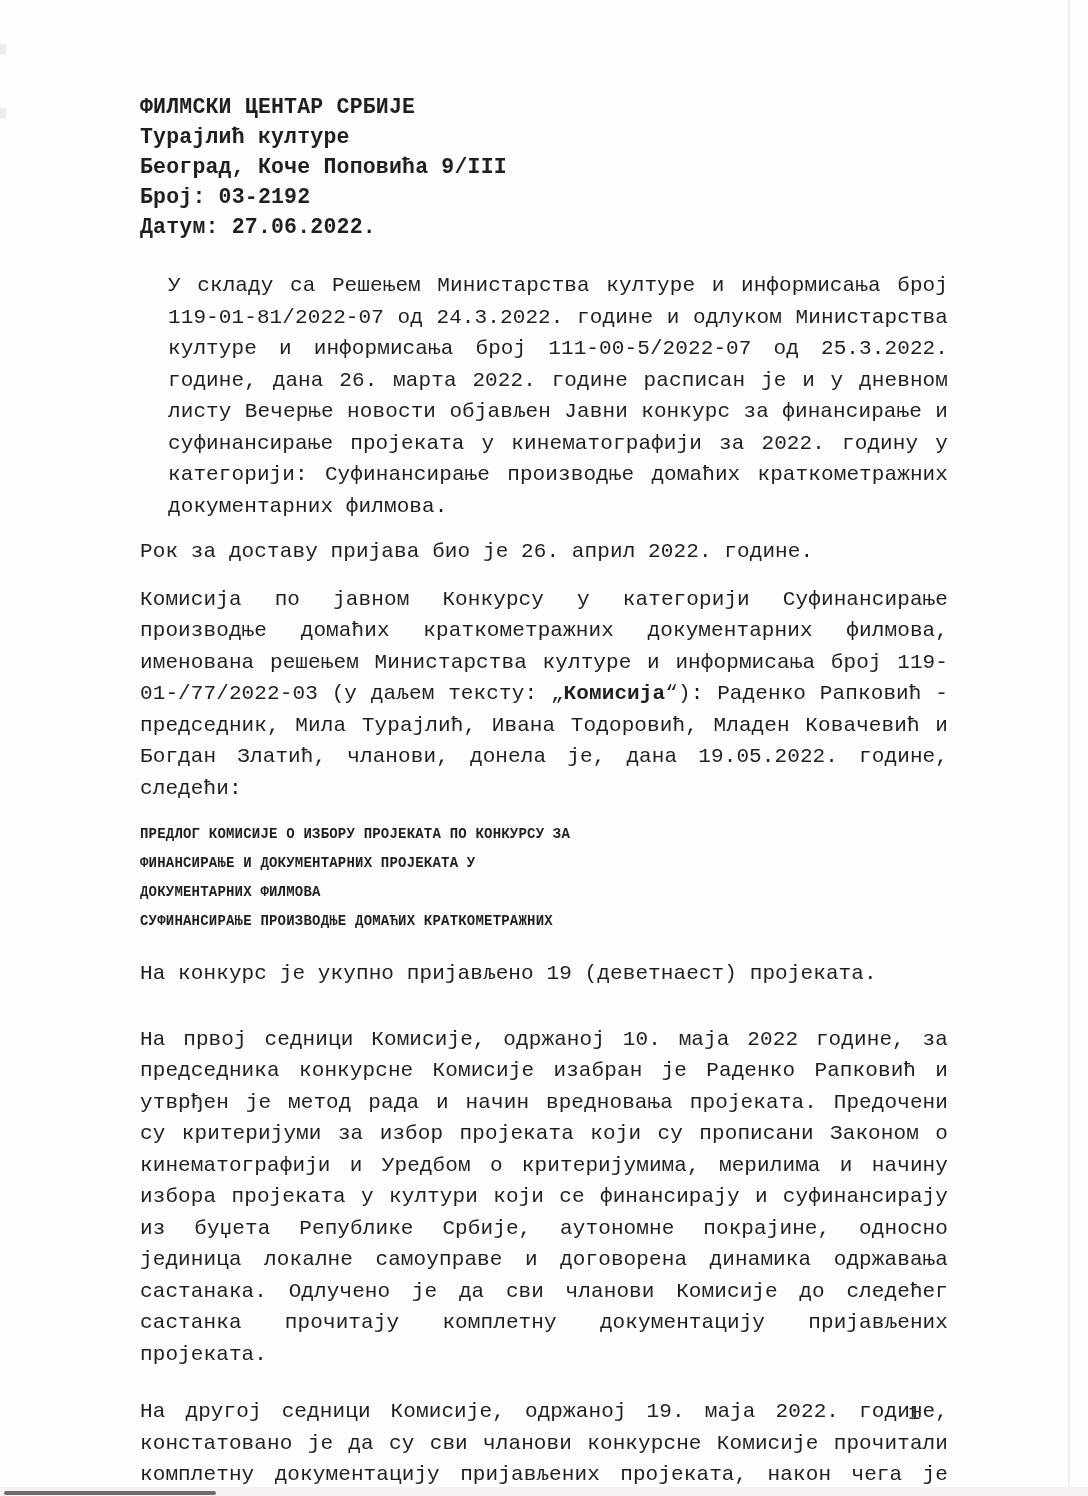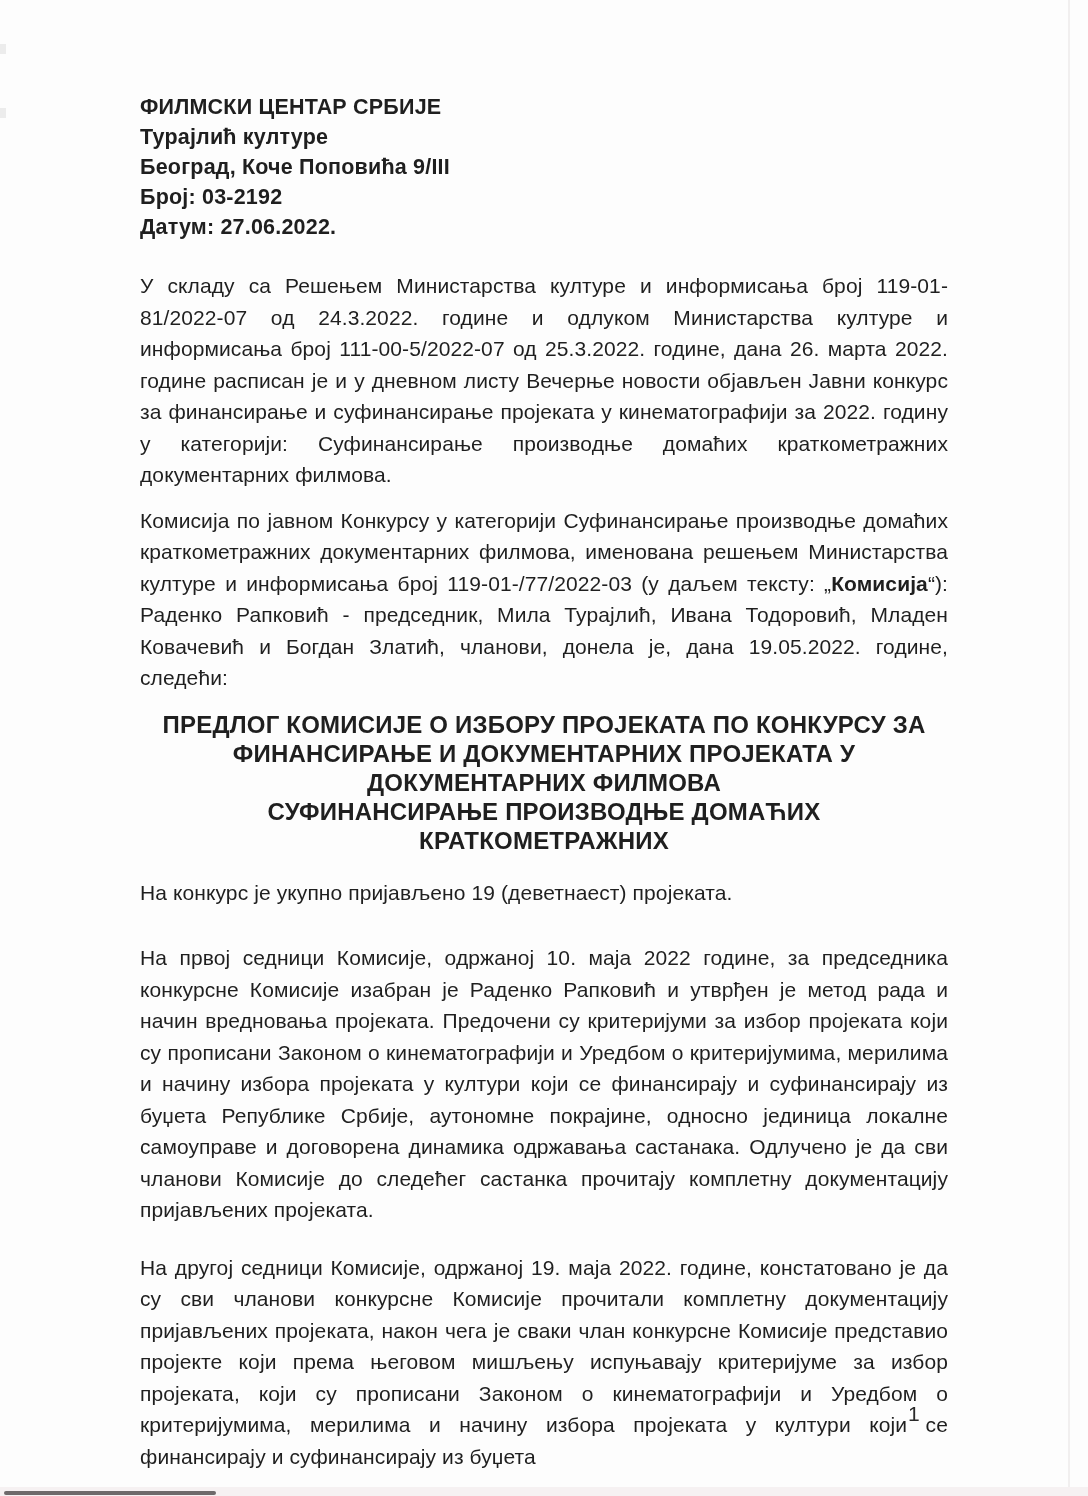--- a/index.html
+++ b/index.html
@@ -6,48 +6,48 @@
     margin: 0;
     padding: 0;
     background: #ffffff;
   }
   .page {
     position: relative;
     width: 1088px;
     height: 1496px;
     background: #fdfdfd;
     overflow: hidden;
-    font-family: Liberation Sans, sans-serif;
+    font-family: Liberation Mono, monospace;
     color: #1f1f1f;
     box-sizing: border-box;
     padding: 92px 140px 0 140px;
   }
   .letterhead {
     font-weight: bold;
     font-size: 21.5px;
     line-height: 30px;
     margin-bottom: 28px;
     letter-spacing: 0.2px;
   }
   .para {
     font-size: 21px;
     line-height: 31.5px;
     text-align: justify;
     margin: 0 0 16px 0;
     letter-spacing: 0.1px;
   }
-  .para.intro { margin-bottom: 14px; }
+  .para.intro { margin-bottom: 14px; margin-left: 28px; }
   .para.first-session { margin-bottom: 26px; }
   .para.total { margin-bottom: 34px; }
   .commission-bold { font-weight: bold; }
   .doc-title {
     font-weight: bold;
-    font-size: 24px;
+    font-size: 14px;
     line-height: 29px;
-    text-align: center;
+    text-align: left;
     margin: 0 0 22px 0;
     letter-spacing: 0.2px;
   }
   .page-number {
     position: absolute;
     left: 908px;
     top: 1402px;
     font-size: 21px;
     color: #2a2a2a;
   }
@@ -96,20 +96,21 @@
   <div class="letterhead">
     <div>ФИЛМСКИ ЦЕНТАР СРБИЈЕ</div>
     <div>Турајлић културе</div>
     <div>Београд, Коче Поповића 9/III</div>
     <div>Број: 03-2192</div>
     <div>Датум: 27.06.2022.</div>
   </div>
 
   <p class="para intro">У складу са Решењем Министарства културе и информисања број 119-01-81/2022-07 од 24.3.2022. године и одлуком Министарства културе и информисања број 111-00-5/2022-07 од 25.3.2022. године, дана 26. марта 2022. године расписан је и у дневном листу Вечерње новости објављен Јавни конкурс за финансирање и суфинансирање пројеката у кинематографији за 2022. годину у категорији: Суфинансирање производње домаћих краткометражних документарних филмова.</p>
 
+  <p class="para deadline">Рок за доставу пријава био је 26. април 2022. године.</p>
 
   <p class="para commission"><span>Комисија по јавном Конкурсу у категорији Суфинансирање производње домаћих краткометражних документарних филмова, именована решењем Министарства културе и информисања број 119-01-/77/2022-03 (у даљем тексту: „</span><span class="commission-bold">Комисија</span><span>“): Раденко Рапковић - председник, Мила Турајлић, Ивана Тодоровић, Младен Ковачевић и Богдан Златић, чланови, донела је, дана 19.05.2022. године, следећи:</span></p>
 
   <div class="doc-title">
     <div>ПРЕДЛОГ КОМИСИЈЕ О ИЗБОРУ ПРОЈЕКАТА ПО КОНКУРСУ ЗА</div>
     <div>ФИНАНСИРАЊЕ И ДОКУМЕНТАРНИХ ПРОЈЕКАТА У</div>
     <div>ДОКУМЕНТАРНИХ ФИЛМОВА</div>
     <div>СУФИНАНСИРАЊЕ ПРОИЗВОДЊЕ ДОМАЋИХ КРАТКОМЕТРАЖНИХ</div>
   </div>
 

